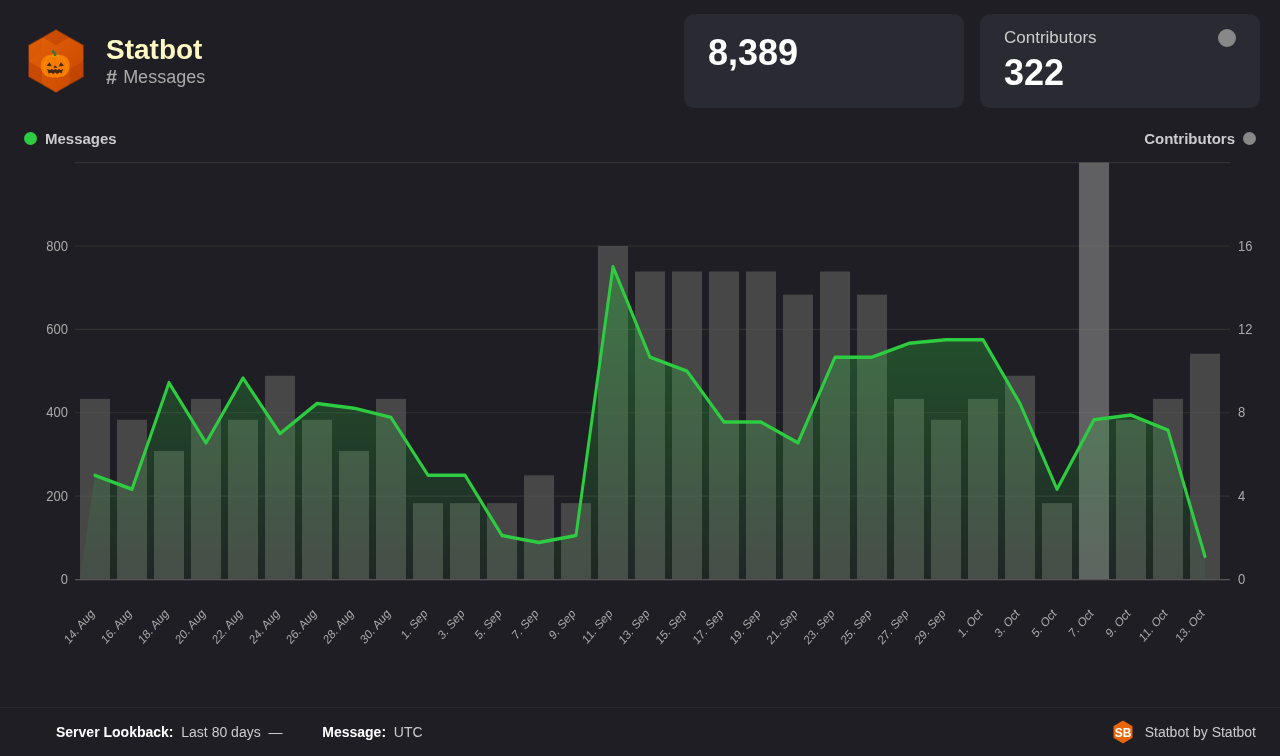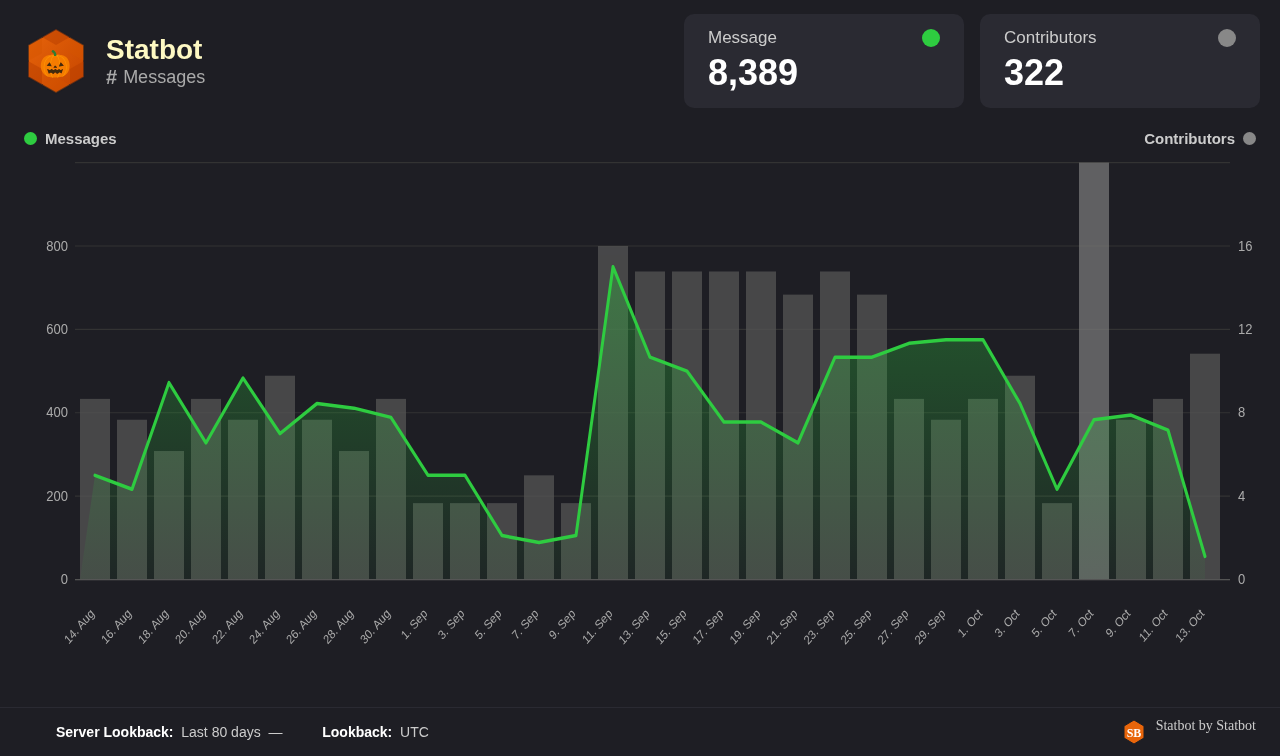--- a/index.html
+++ b/index.html
@@ -151,23 +151,23 @@
       border-top: 1px solid #2a2a32;
       background: #1e1e24;
     }
     .footer-left span.bold {
       font-weight: 700;
       color: #fff;
       margin-left: 32px;
     }
     .footer-right {
       display: flex;
+      align-items: center;
       gap: 8px;
       color: #ccc;
-      font-family: Liberation Serif, serif;
     }
     .footer-logo {
       width: 28px;
       height: 28px;
     }
   </style>
 </head>
 <body>
 
 <div class="main-container">
@@ -198,24 +198,20 @@
         <span class="logo-title">Statbot</span>
         <span class="logo-subtitle">
           <span class="hash-icon">#</span>
           <span>Messages</span>
         </span>
       </div>
     </div>
 
     <div class="stat-cards">
       <div class="stat-card">
-        <div class="stat-card-header">
-          <span>Message</span>
-          <span class="stat-dot-green"></span>
-        </div>
         <div class="stat-value">8,389</div>
       </div>
       <div class="stat-card">
         <div class="stat-card-header">
           <span>Contributors</span>
           <span class="stat-dot-gray"></span>
         </div>
         <div class="stat-value">322</div>
       </div>
     </div>
@@ -335,21 +331,21 @@
 
       <line x1="55" y1="370" x2="1210" y2="370" stroke="#555" stroke-width="1"></line>
     </svg>
   </div>
 
   <div class="footer">
     <div class="footer-left">
       <span class="bold">Server Lookback:</span>
       &nbsp;<span>Last 80 days</span>
       &nbsp;<span>—</span>&nbsp;
-      <span class="bold">Lookback:</span>
+      <span class="bold">Message:</span>
       &nbsp;<span>UTC</span>
     </div>
     <div class="footer-right">
 
       <svg class="footer-logo" viewBox="0 0 28 28" xmlns="http://www.w3.org/2000/svg">
         <polygon points="14,2 24,8 24,20 14,26 4,20 4,8" fill="#e8650a" stroke="#1e1e24" stroke-width="1"></polygon>
         <text x="14" y="19" text-anchor="middle" font-size="12" fill="#fff" font-weight="700">SB</text>
       </svg>
       <span>Statbot by Statbot</span>
     </div>

